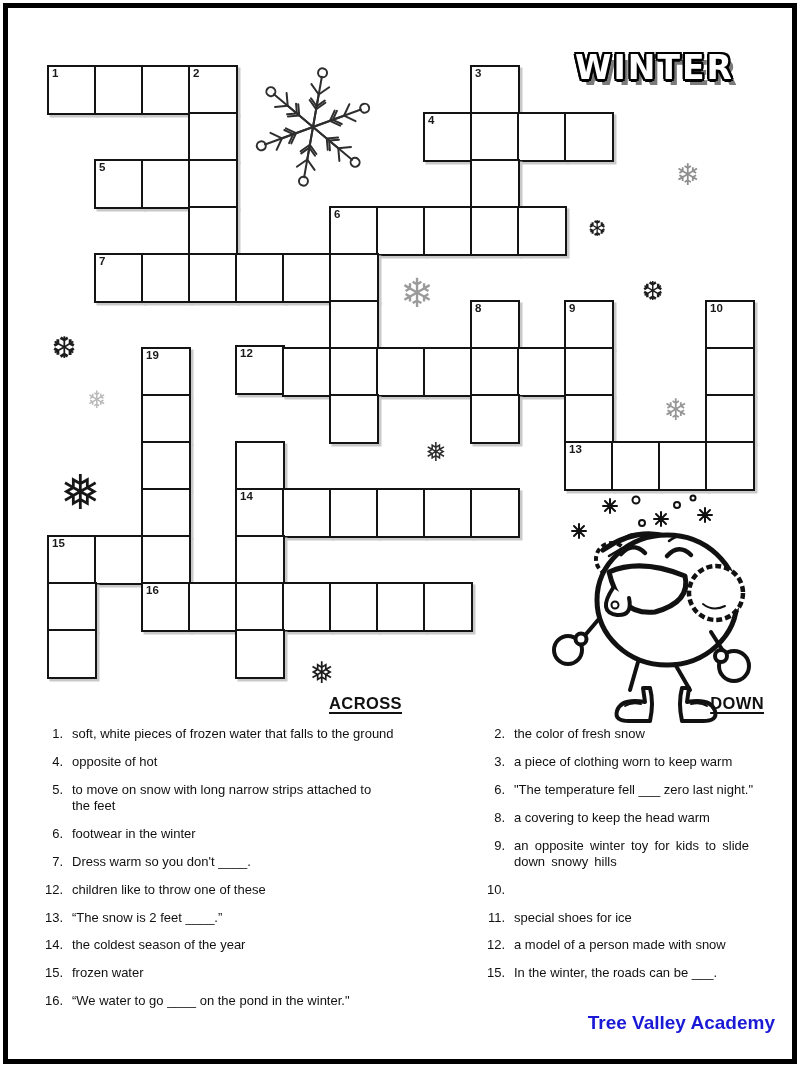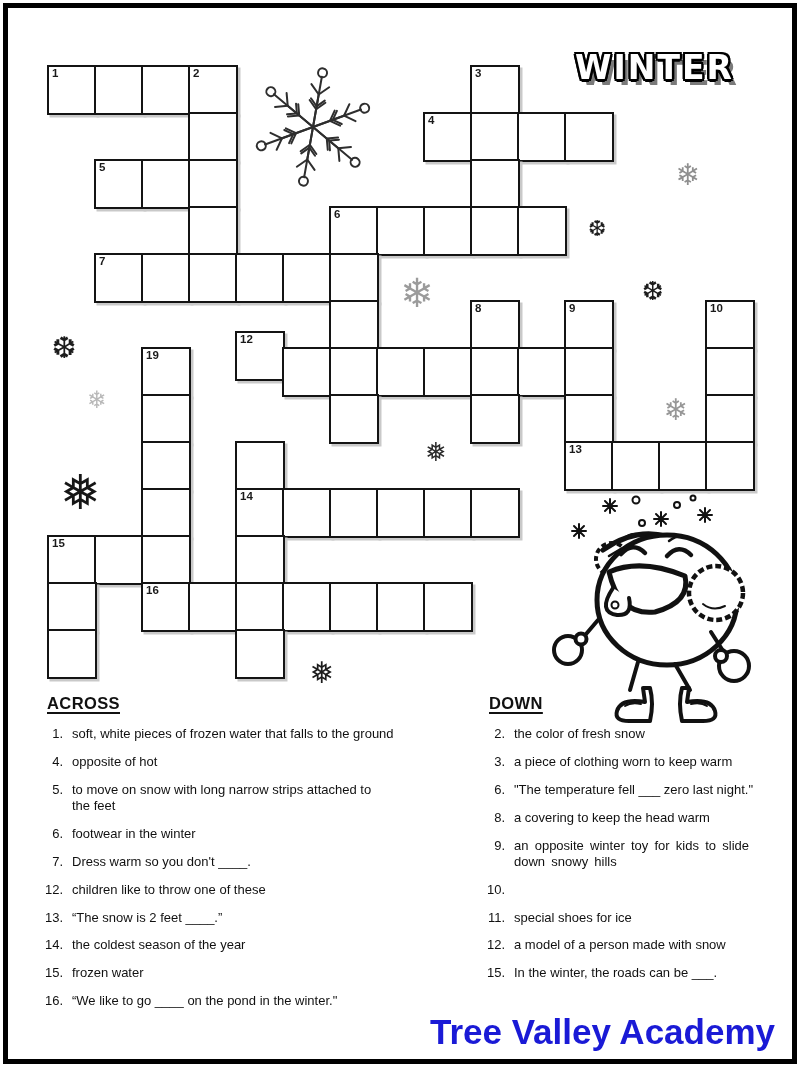--- a/index.html
+++ b/index.html
@@ -21,30 +21,30 @@
   .cell-num{position:absolute;top:0px;left:3px;font-size:11.5px;font-weight:600;color:#1a1a1a;
         font-family:"Liberation Sans",sans-serif;}
 
   
   .flake{position:absolute;transform:translate(-50%,-50%);line-height:1;z-index:1;
          font-family:"DejaVu Sans",sans-serif;}
 
   
   .clues{position:absolute;top:694px;z-index:2;}
   .clues h2{margin:0 0 13px 10px;font-size:16.5px;font-weight:700;letter-spacing:.4px;
-      text-decoration:underline;text-decoration-thickness:2px;text-underline-offset:3px;}
+      text-decoration:underline;text-decoration-thickness:2px;text-underline-offset:3px;text-align:right;}
   .clues ol{list-style:none;margin:0;padding:0;}
   .clues li{display:flex;margin-bottom:12.4px;font-size:13px;line-height:1.2;}
   .clues li .num{flex:0 0 26px;text-align:right;margin-right:9px;}
   .clues li .text{white-space:pre-line;}
   .across{left:37px;width:365px;}
   .down{left:479px;width:285px;}
   .down .text.justified{word-spacing:2.6px;}
 
-  .credit{position:absolute;right:25px;top:1012px;font-size:35px;font-weight:700;z-index:2;}
+  .credit{position:absolute;right:25px;top:1012px;font-size:19px;font-weight:700;z-index:2;}
 
   svg{position:absolute;}
   .ill line,.ill path{stroke-linecap:round;stroke-linejoin:round;}
 </style>
 </head>
 <body>
 
 <div class="page">
   <div class="frame"></div>
 
@@ -134,21 +134,21 @@
       </div>
       <div class="cell" style="left: 564px; top: 300px;">
         <span class="cell-num">9</span>
       </div>
       <div class="cell" style="left: 705px; top: 300px;">
         <span class="cell-num">10</span>
       </div>
       <div class="cell" style="left: 141px; top: 347px;">
         <span class="cell-num">19</span>
       </div>
-      <div class="cell" style="left: 235px; top: 331px;">
+      <div class="cell" style="left: 235px; top: 345px;">
         <span class="cell-num">12</span>
       </div>
       <div class="cell" style="left: 282px; top: 347px;"></div>
       <div class="cell" style="left: 329px; top: 347px;"></div>
       <div class="cell" style="left: 376px; top: 347px;"></div>
       <div class="cell" style="left: 423px; top: 347px;"></div>
       <div class="cell" style="left: 470px; top: 347px;"></div>
       <div class="cell" style="left: 517px; top: 347px;"></div>
       <div class="cell" style="left: 564px; top: 347px;"></div>
       <div class="cell" style="left: 705px; top: 347px;"></div>
@@ -276,21 +276,21 @@
         <li>
           <span class="num">14.</span>
           <span class="text">the coldest season of the year</span>
         </li>
         <li>
           <span class="num">15.</span>
           <span class="text">frozen water</span>
         </li>
         <li>
           <span class="num">16.</span>
-          <span class="text">“We like to go ____ on the pond in the winter."</span>
+          <span class="text">“We water to go ____ on the pond in the winter."</span>
         </li>
       </ol>
   </section>
 
   <section class="clues down">
     <h2>DOWN</h2>
     <ol id="down-list">
         <li>
           <span class="num">2.</span>
           <span class="text">the color of fresh snow</span>

